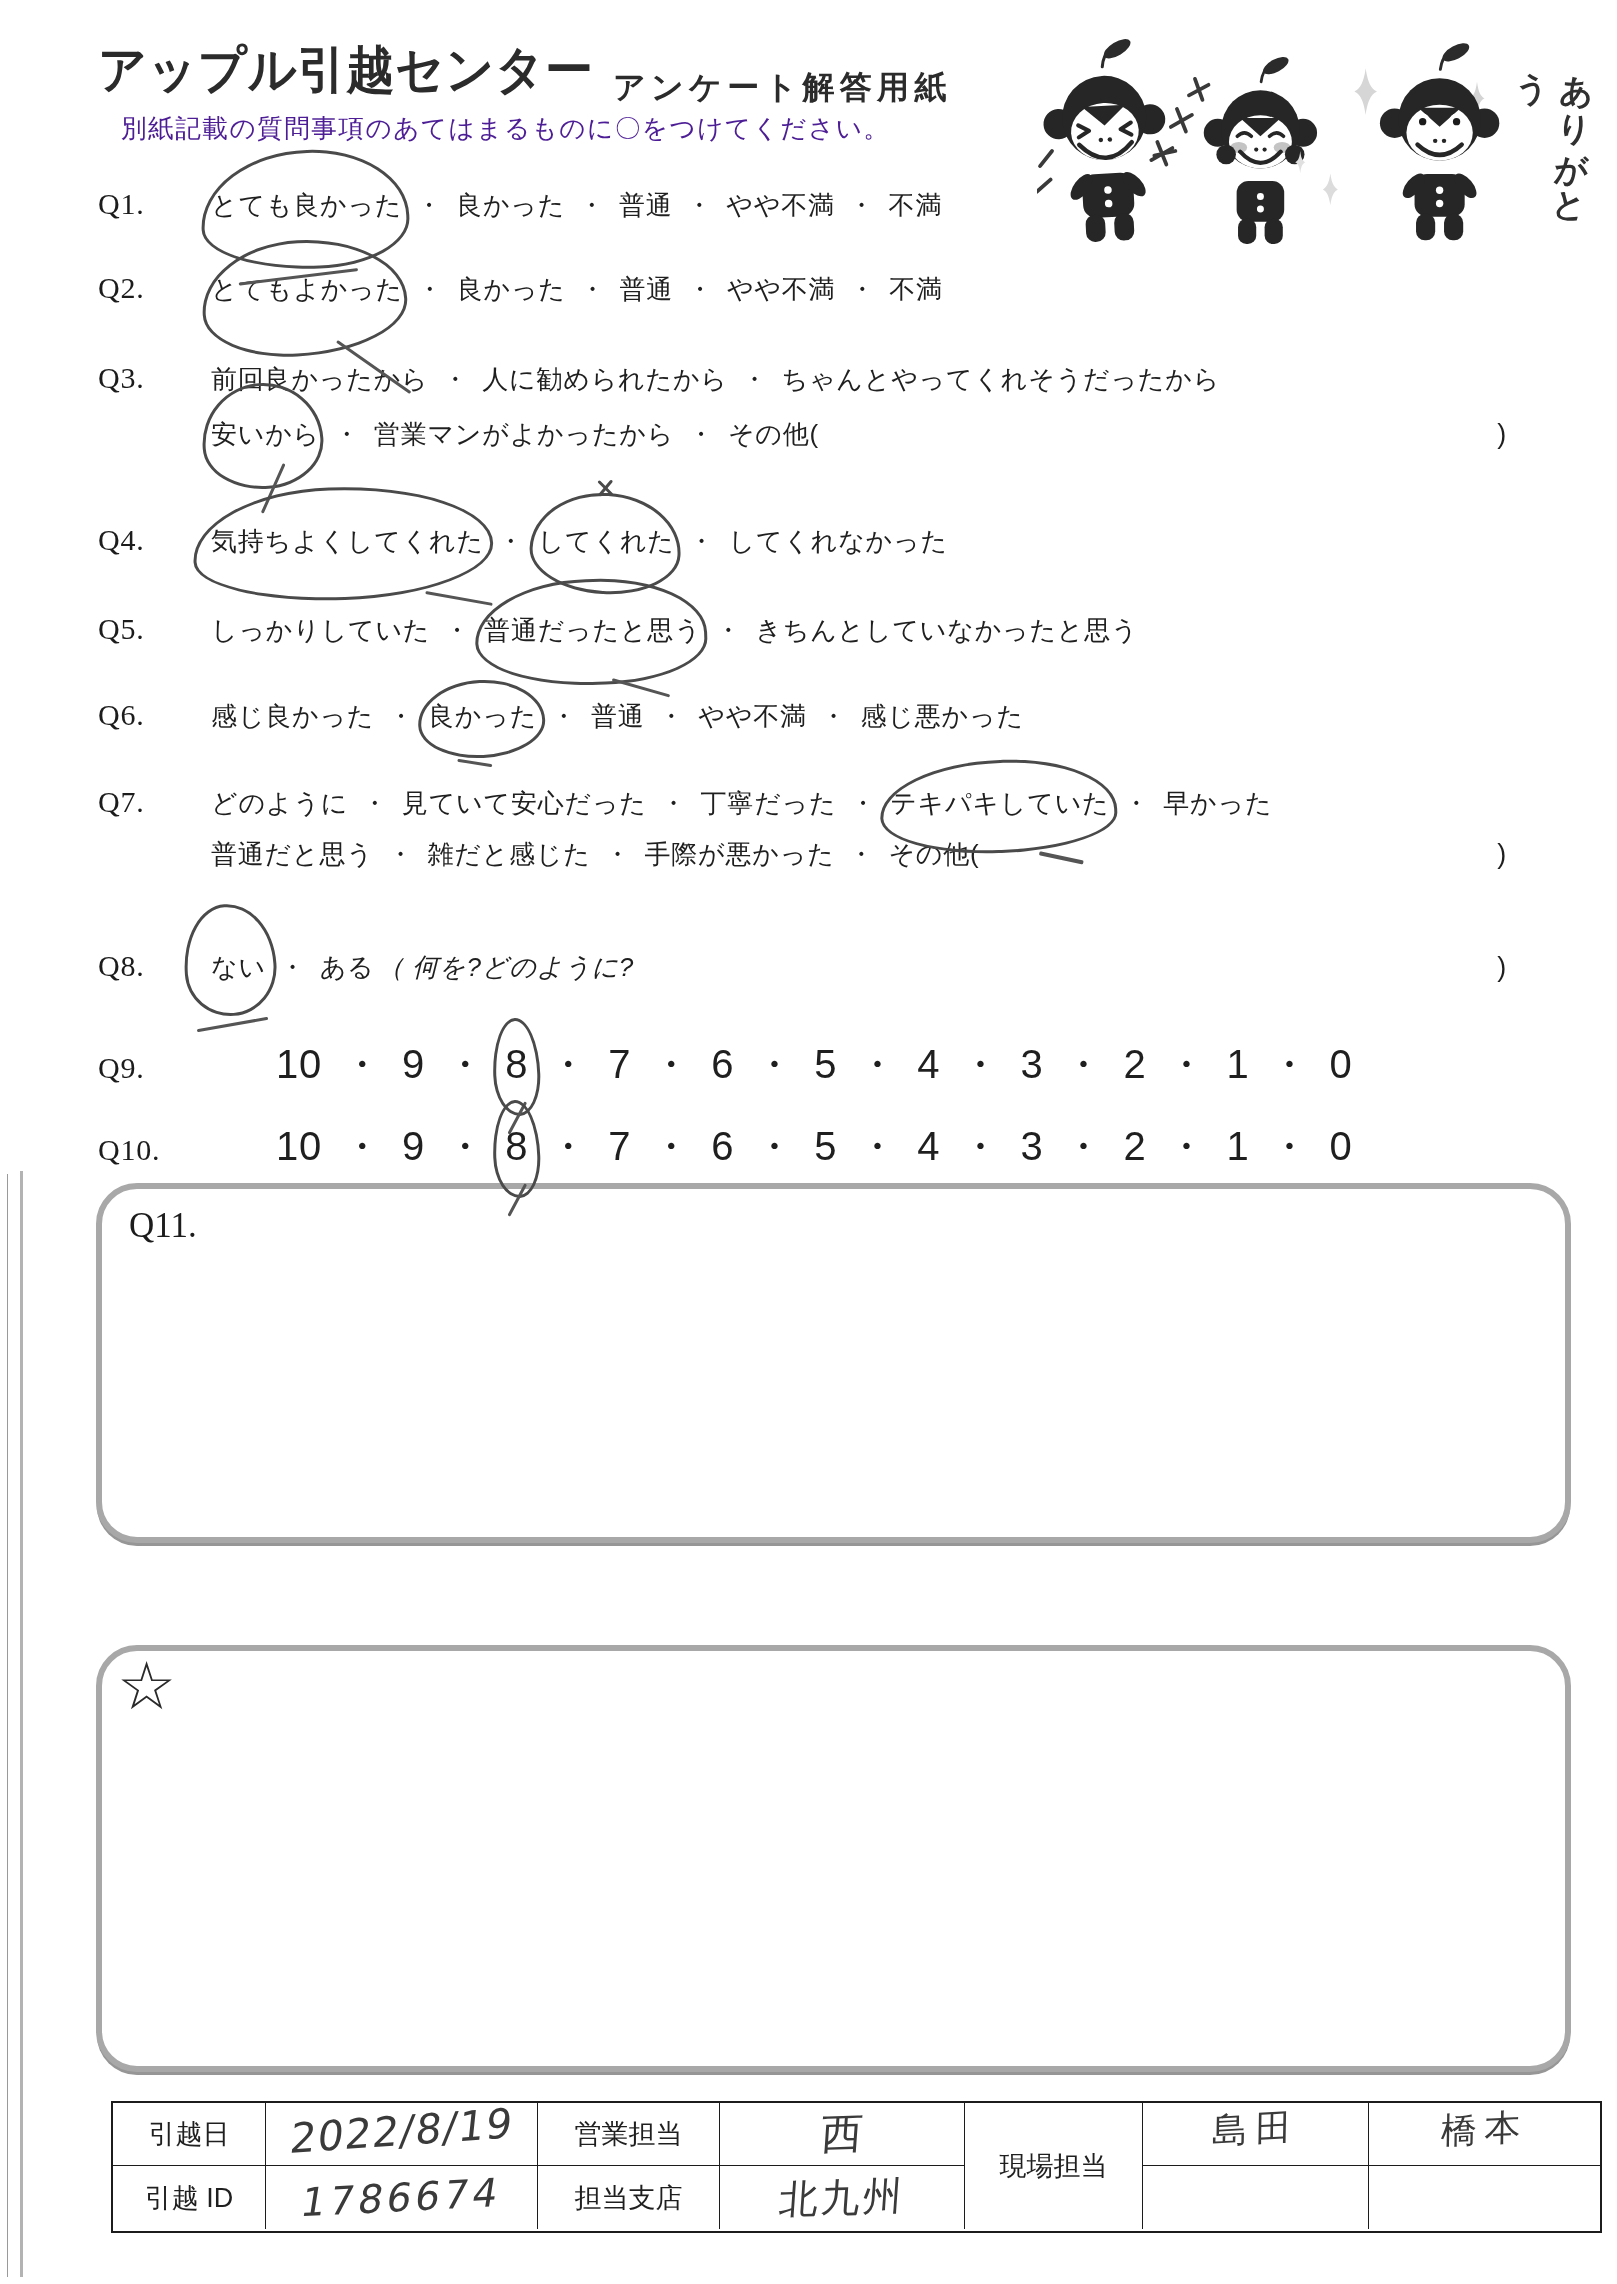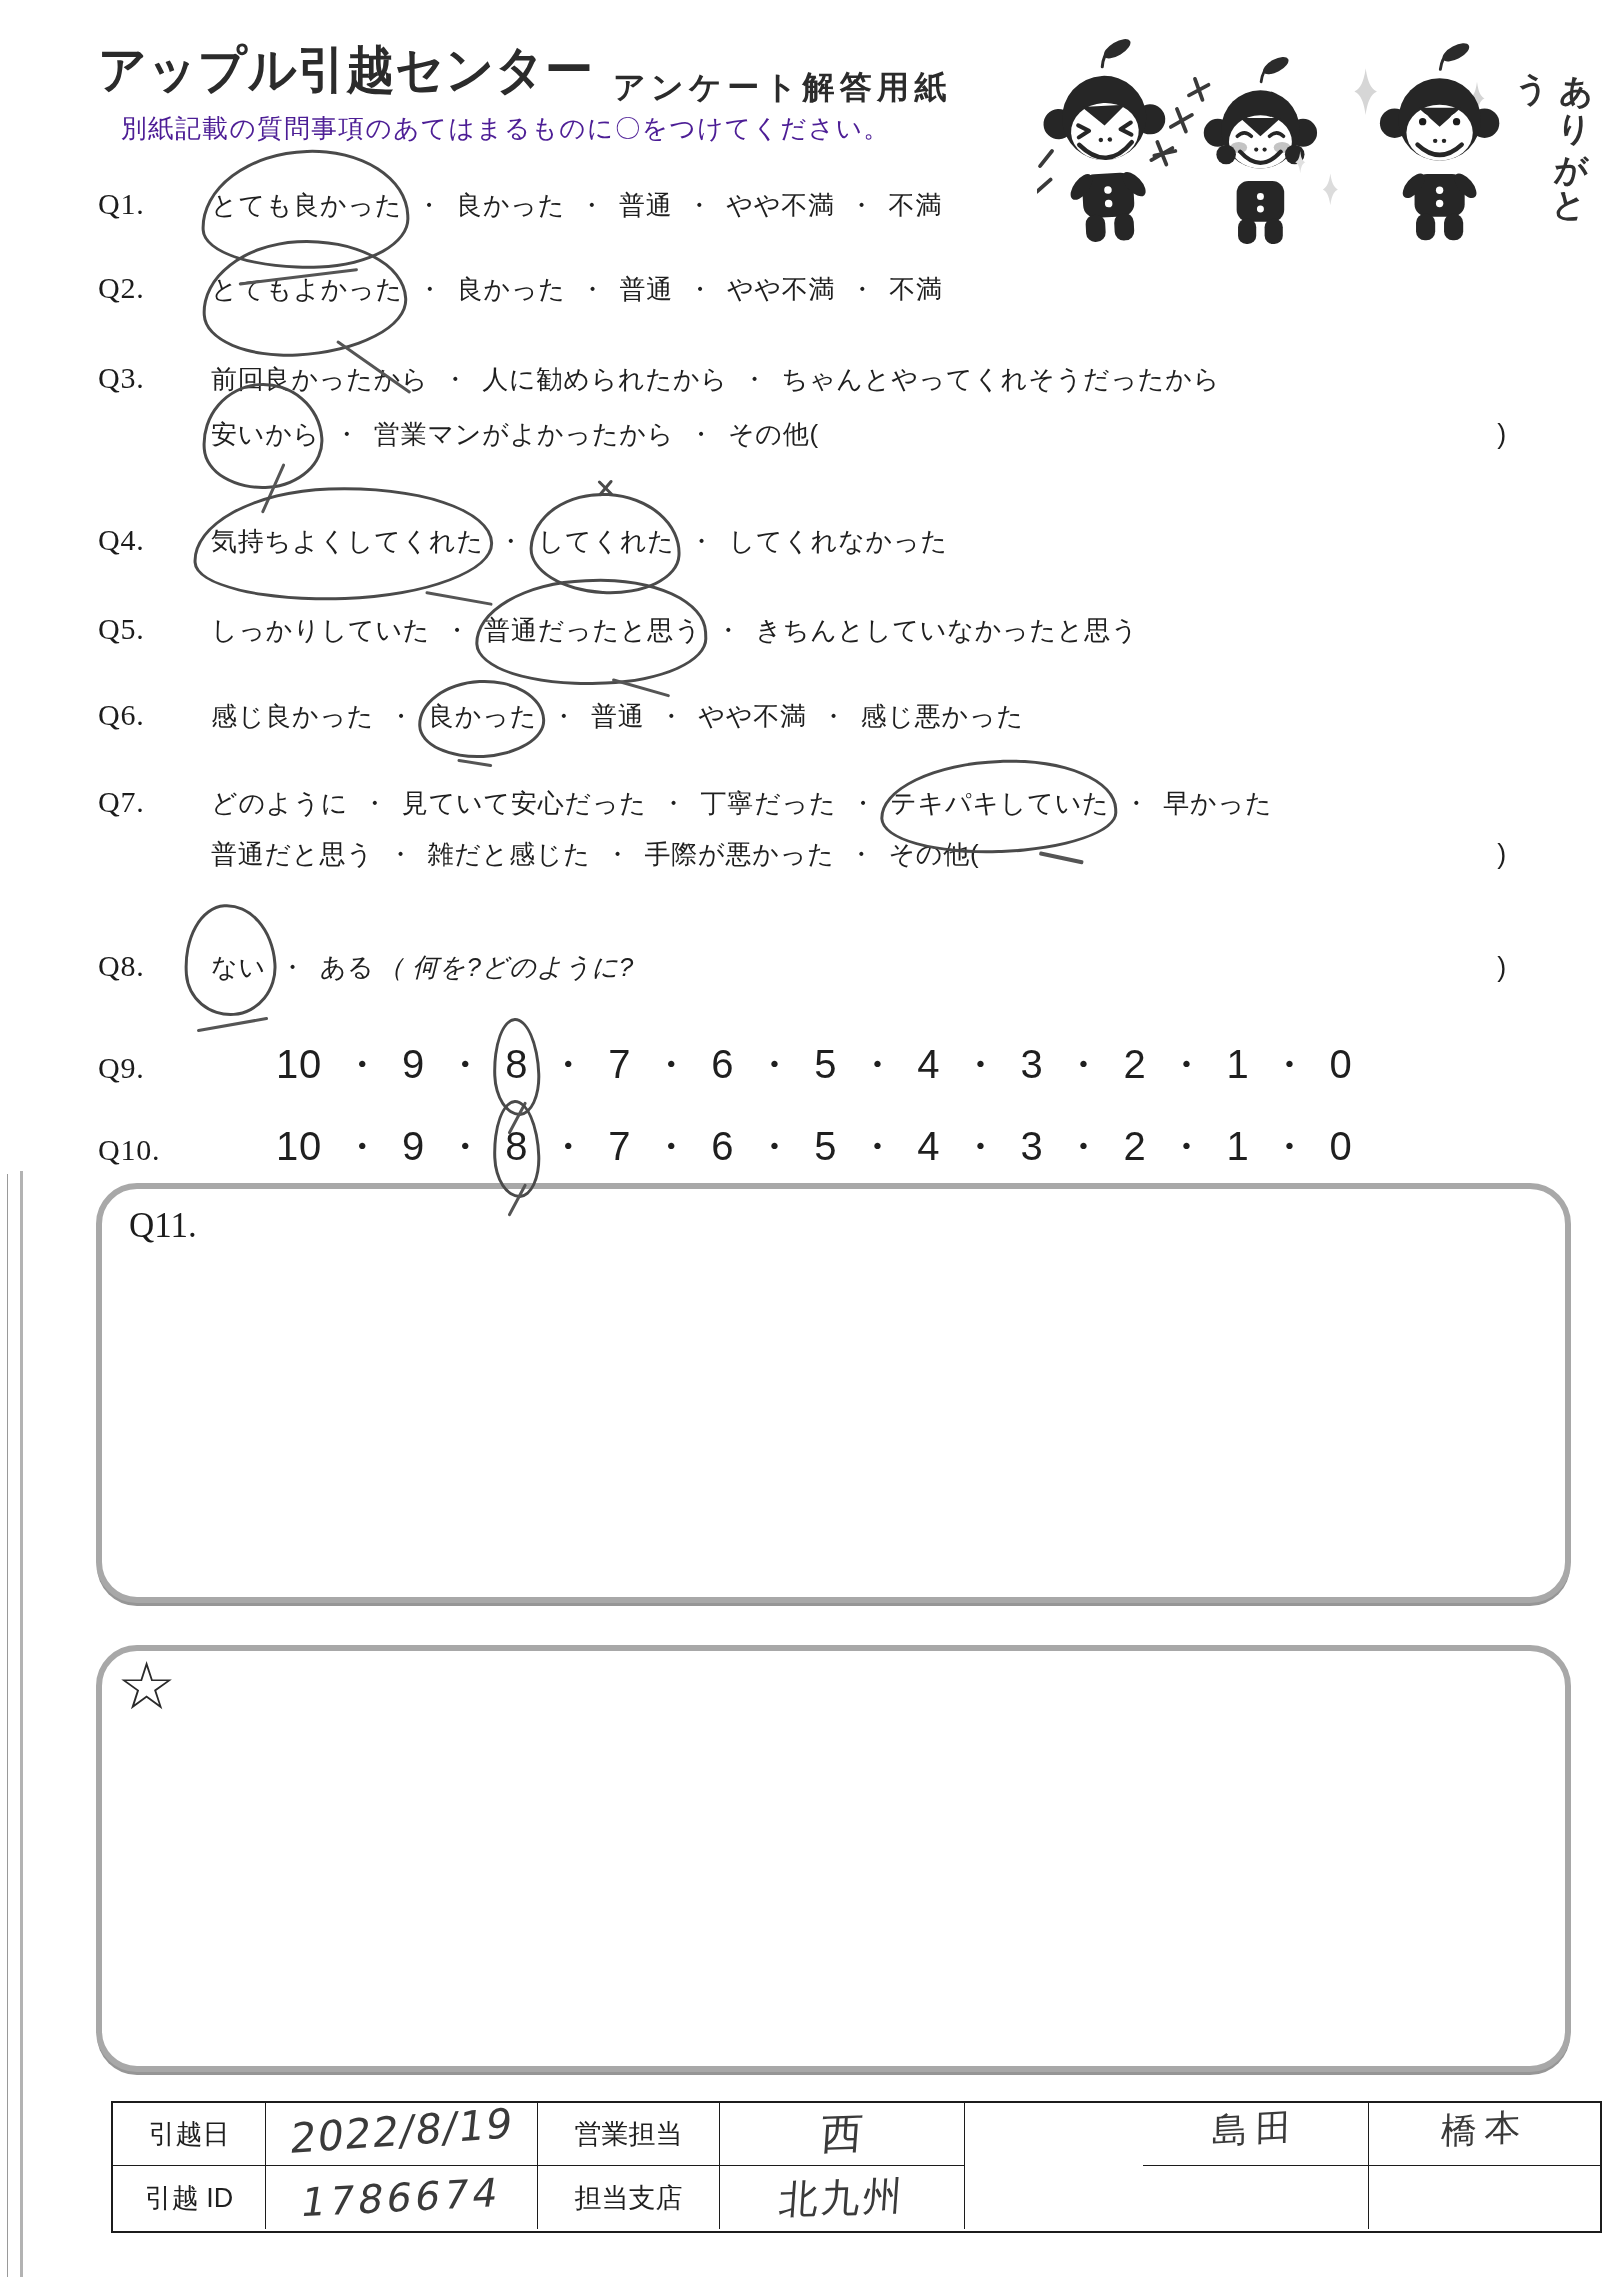--- a/index.html
+++ b/index.html
@@ -57,21 +57,21 @@
   .pcNum{left:-12px;right:-12px;top:-21px;bottom:-27px;border-radius:50% 50% 46% 54%/58% 58% 42% 42%;transform:rotate(-2deg);}
   .pcNum::after{bottom:-22.6px;left:45%;width:3px;height:36px;transform:rotate(30deg);}
   .xm{position:absolute;top:-47px;left:42%;width:19.6px;height:19.6px;z-index:3;}
   .xm::before,.xm::after{content:'';position:absolute;left:8.3px;top:0;width:3px;height:20.3px;background:#4a4a4a;border-radius:1.5px;}
   .xm::before{transform:rotate(40deg);}
   .xm::after{transform:rotate(-45deg);}
 
   
   .freebox{position:absolute;left:96px;width:1475px;border:6px solid #a8a8a8;border-radius:41px;
            background:#fff;box-sizing:border-box;box-shadow:0 3.8px 0 -0.8px #969696;}
-  #box-q11{top:1183px;height:420px;}
+  #box-q11{top:1183px;height:360px;}
   #box-star{top:1645px;height:427px;}
   .q11label{position:absolute;left:27px;top:16.6px;font-size:35px;color:#1c1c1c;}
   .star{position:absolute;left:15px;top:1.5px;font-size:66px;color:#2a2a2a;line-height:1;}
 
   
   .ftable{position:absolute;left:111px;top:2101px;width:1487px;height:128px;
           display:grid;grid-template-columns:153px 272px 182px 245px 178px 226px 231px;
           grid-template-rows:63px 63px;border:2.3px solid #1c1c1c;box-sizing:content-box;background:#fff;}
   .cell{display:flex;align-items:center;justify-content:center;font-size:27px;
         border-right:1.5px solid #1c1c1c;border-bottom:1.5px solid #1c1c1c;overflow:visible;}
@@ -336,20 +336,21 @@
 
 <div class="ftable">
   <div class="cell lab" style="grid-area:1/1">引越日</div>
   <div class="cell" style="grid-area:1/2">
       <span class="hw hw-date">2022/8/19</span>
     </div>
   <div class="cell lab" style="grid-area:1/3">営業担当</div>
   <div class="cell" style="grid-area:1/4">
       <span class="hw hw-nishi">西</span>
     </div>
+  <div class="cell lab site" style="grid-column:5">現場担当</div>
   <div class="cell" style="grid-area:1/6">
       <span class="hw hw-name">島田</span>
     </div>
   <div class="cell c7" style="grid-area:1/7">
       <span class="hw hw-name">橋本</span>
     </div>
   <div class="cell lab r2" style="grid-area:2/1">引越 ID</div>
   <div class="cell r2" style="grid-area:2/2">
       <span class="hw hw-id">1786674</span>
     </div>

